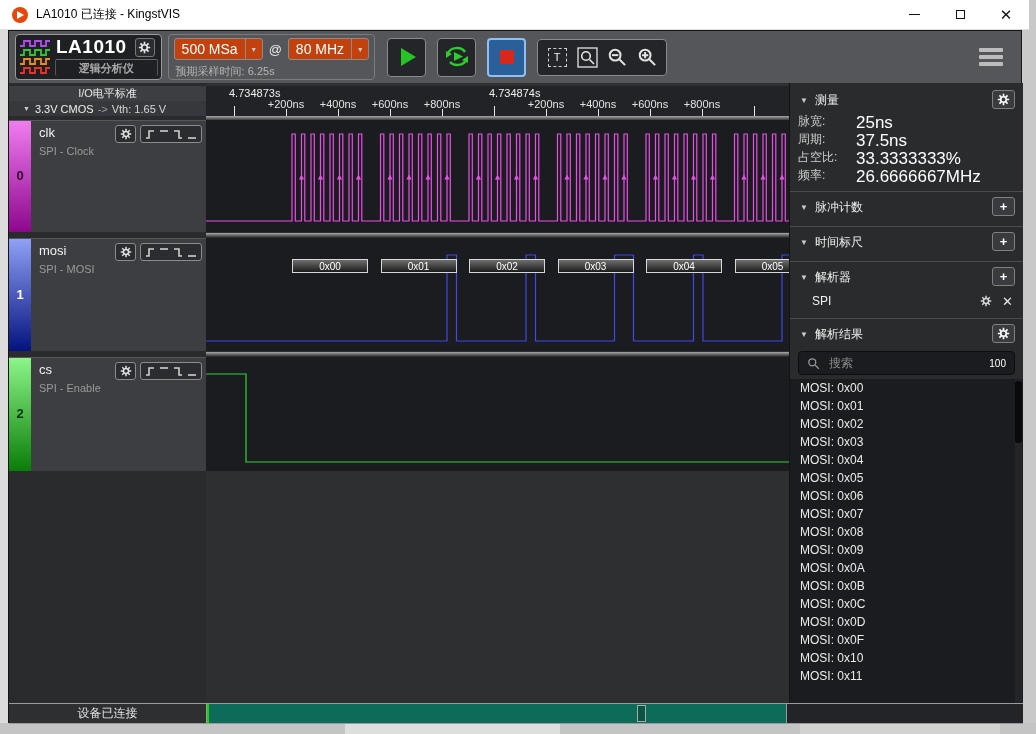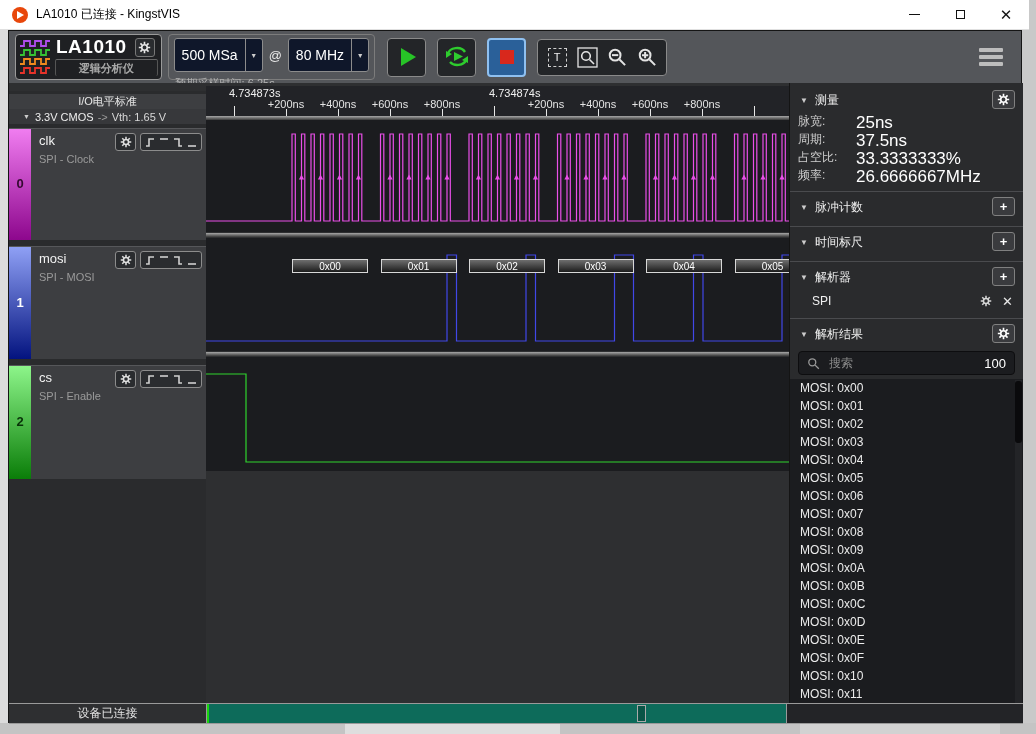--- a/index.html
+++ b/index.html
@@ -32,39 +32,39 @@
   .toolbar{position:absolute;left:0;top:0;width:100%;height:52px;background:#54565a;display:flex;align-items:center;padding:0 6px;}
   .devbox{height:46px;border:1px solid #9a9a9a;border-radius:4px;background:#1f2023;display:flex;margin-right:6px;}
   .devbox .trace-icon{width:38px;display:flex;align-items:center;justify-content:center;}
   .devbox .dright{display:flex;flex-direction:column;}
   .devbox .drow1{display:flex;align-items:center;padding:1px 6px 0 2px;}
   .devbox .la-name{font-size:19px;font-weight:bold;color:#fff;letter-spacing:0.5px;}
   .devbox .gearbtn{margin-left:8px;width:20px;height:19px;border:1px solid #777;border-radius:3px;display:flex;align-items:center;justify-content:center;background:#2a2c2f;}
   .devbox .drow2{border-top:1px solid #666;margin:1px 3px 2px 1px;text-align:center;font-size:11px;color:#a9a9a9;padding-top:1px;border-left:1px solid #555;border-right:1px solid #555;border-radius:2px;font-weight:bold;}
   .samplebox{height:46px;border:1px solid #7c7c7c;border-radius:4px;padding:3px 5px;margin-right:12px;}
   .samplerow{display:flex;align-items:center;}
-  .dropdown{height:34px;background:#0f172a;border:1px solid #8c8c8c;border-radius:3px;display:flex;align-items:center;}
+  .dropdown{height:22px;background:#c2410c;border:1px solid #8c8c8c;border-radius:3px;display:flex;align-items:center;}
   .dropdown .dval{padding:0 7px;font-size:14px;color:#fff;}
   .dropdown .darr{width:17px;height:100%;border-left:1px solid #8c8c8c;display:flex;align-items:center;justify-content:center;font-size:7px;color:#ccc;}
   .atsign{color:#e8e8e8;font-size:13px;margin:0 6px;}
   .expected{font-size:11px;color:#b5b5b5;margin-top:4px;padding-left:2px;}
   .tbtn{width:39px;height:39px;border:1px solid #8a8a8a;border-radius:4px;background:#232528;margin-right:11px;display:flex;align-items:center;justify-content:center;}
   .tbtn.stop{background:#2a6099;border:2px solid #8fc0f0;}
   .stopsq{width:14px;height:14px;background:#d8281c;}
   .zoomgroup{height:37px;border:1px solid #8a8a8a;border-radius:4px;background:#232528;display:flex;align-items:center;padding:0 4px;}
   .ztool{width:30px;height:30px;display:flex;align-items:center;justify-content:center;}
   .tdash{width:19px;height:19px;border:1px dashed #cfcfcf;color:#eee;font-size:11px;display:flex;align-items:center;justify-content:center;}
   .hamburger{margin-left:auto;margin-right:12px;display:flex;flex-direction:column;gap:3px;}
   .hamburger b{width:24px;height:4px;background:#bdbdbd;border-radius:1px;}
 
   
   .content{position:absolute;left:0;top:52px;width:1014px;height:620px;background:#2e2f31;}
 
   
-  .leftcol{position:absolute;left:0;top:8px;width:197px;height:620px;background:#2a2b2d;}
+  .leftcol{position:absolute;left:0;top:0;width:197px;height:620px;background:#2a2b2d;}
   .io-head{position:absolute;left:0;top:3px;width:197px;height:30px;background:#3d3e41;}
   .io-title{height:15px;text-align:center;font-size:11px;color:#e8e8e8;line-height:15px;}
   .io-val{height:15px;display:flex;align-items:center;font-size:11px;padding-left:14px;background:#37383b;}
   .io-val .tri{font-size:7px;color:#ccc;margin-right:5px;}
   .io-val .lvl{color:#eee;}
   .io-val .arr{color:#9a9a9a;margin:0 4px;}
   .io-val .vth{color:#d8d8d8;}
   .chblock{position:absolute;left:0;width:197px;background:#3d3e41;border-top:1px solid #56575a;}
   .chstrip{position:absolute;left:0;top:0;width:22px;height:100%;}
   .chnum{position:absolute;left:0;width:22px;text-align:center;font-size:13px;font-weight:bold;}
@@ -93,21 +93,21 @@
   .mrow{height:18px;display:flex;align-items:flex-start;padding-left:8px;flex:none;}
   .mlabel{width:58px;font-size:12px;color:#cfcfcf;}
   .mvalue{font-size:17px;color:#fff;}
   .divider{height:1px;background:#4a4b4e;margin:6px 0 2px 0;flex:none;}
   .decrow{height:22px;display:flex;align-items:center;padding:0 10px 0 22px;flex:none;}
   .decrow .dname{font-size:12px;color:#f0f0f0;flex:1;}
   .decrow .dx{color:#e8e8e8;font-size:13px;font-weight:bold;margin-left:10px;}
   .searchbar{height:24px;margin:4px 8px 4px 8px;background:#1b1c1f;border:1px solid #0d0d0f;border-radius:4px;display:flex;align-items:center;padding:0 8px;flex:none;}
   .searchbar input{flex:1;background:transparent;border:none;outline:none;color:#ddd;font-size:12px;margin-left:7px;min-width:0;}
   .searchbar input::placeholder{color:#8a8a8a;}
-  .searchbar .count{color:#fff;font-size:13px;}
+  .searchbar .count{color:#fff;font-size:10px;}
   .resultlist{flex:1;background:#1b1c1f;position:relative;overflow:hidden;}
   .rrow{height:18px;line-height:18px;padding-left:10px;font-size:12px;color:#ececec;white-space:nowrap;}
   .vscroll{position:absolute;right:1px;top:1px;width:7px;height:100%;background:#232427;}
   .vthumb{position:absolute;left:0;top:1px;width:7px;height:62px;background:#0a0a0c;border-radius:3px;}
 
   
   .statusbar{position:absolute;left:0;top:672px;width:1014px;height:21px;border-top:1px solid #9a9a9a;border-bottom:1px solid #9a9a9a;display:flex;background:#0c4a6e;}
   .stcell{width:198px;height:100%;background:#2e2f31;border-right:1px solid #9a9a9a;display:flex;align-items:center;justify-content:center;font-size:12px;color:#e4e4e4;}
   .stprog{position:relative;width:580px;height:100%;background:#0d6b5a;border-right:1px solid #9a9a9a;}
   .stprog .gline{position:absolute;left:0;top:0;width:2px;height:100%;background:#1ad40e;}
@@ -504,21 +504,20 @@
               <div class="rrow">MOSI: 0x04</div>
               <div class="rrow">MOSI: 0x05</div>
               <div class="rrow">MOSI: 0x06</div>
               <div class="rrow">MOSI: 0x07</div>
               <div class="rrow">MOSI: 0x08</div>
               <div class="rrow">MOSI: 0x09</div>
               <div class="rrow">MOSI: 0x0A</div>
               <div class="rrow">MOSI: 0x0B</div>
               <div class="rrow">MOSI: 0x0C</div>
               <div class="rrow">MOSI: 0x0D</div>
-              <div class="rrow">MOSI: 0x0E</div>
               <div class="rrow">MOSI: 0x0F</div>
               <div class="rrow">MOSI: 0x10</div>
               <div class="rrow">MOSI: 0x11</div>
             </div>
           <div class="vscroll">
             <div class="vthumb"></div>
           </div>
         </div>
       </div>
     </div>

